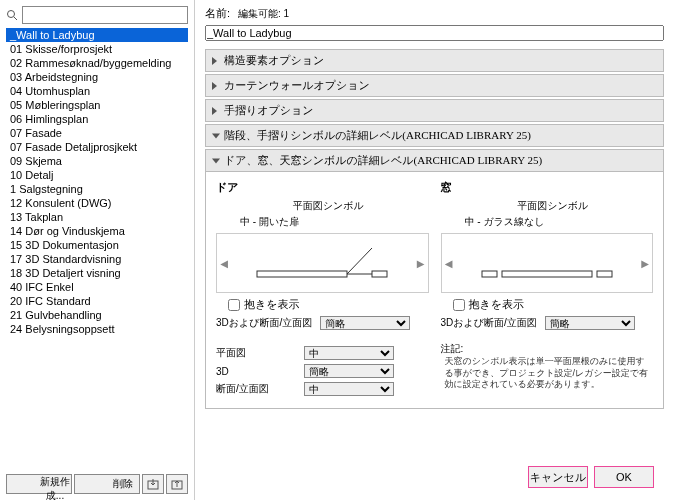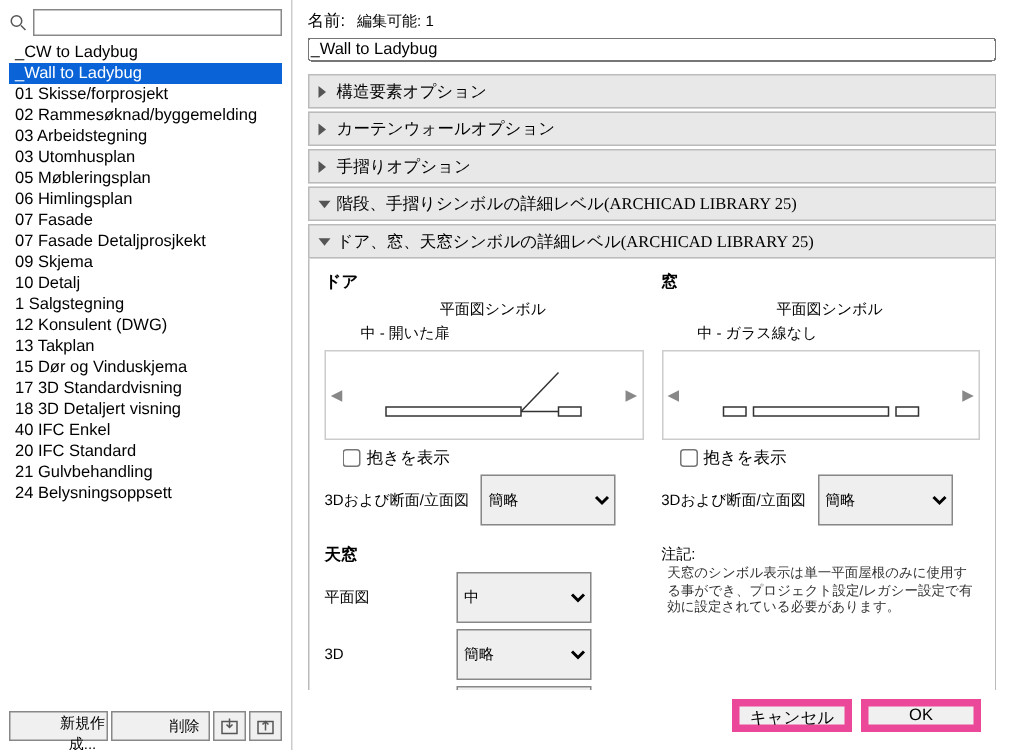--- a/index.html
+++ b/index.html
@@ -28,57 +28,57 @@
 .col-title { font-weight: bold; margin-bottom: 4px; }
 .sub { margin-left: 12px; margin-bottom: 2px; font-size: 10px; text-align: center; }
 .sub2 { margin-left: 24px; margin-bottom: 4px; font-size: 10px; }
 .preview { height: 60px; border: 1px solid #ccc; margin: 4px 0; position: relative; display:flex; align-items:center; justify-content:center; }
 .preview .nav { position:absolute; top:50%; transform:translateY(-50%); width:10px; height:16px; color:#888; cursor:pointer; font-size:10px; display:flex; align-items:center; justify-content:center;}
 .preview .nav.l{left:2px;} .preview .nav.r{right:2px;}
 .check-row { display:flex; align-items:center; gap:4px; margin:4px 0 4px 12px; font-size:10px;}
 .check-row input{width:12px;height:12px;}
 .sel-row { display:flex; align-items:center; gap:8px; margin:4px 0; }
 .sel-row label { flex: 0 0 auto; min-width: 80px; font-size:10px;}
-.sel-row select { flex:0 0 90px; border:1px solid #888; height:34px; font-size:10px; }
+.sel-row select { flex:0 0 90px; border:1px solid #888; height:14px; font-size:10px; }
 .note { font-size: 9px; color:#333; margin-left:4px; line-height:1.3; }
 .footer { display:flex; justify-content:flex-end; gap:6px; padding:6px 10px; }
-.footer button { width:80px; height:22px; border:5px solid #ec4899; background:#f0f0f0; cursor:pointer; }
+.footer button { width:60px; height:22px; border:1px solid #ec4899; background:#f0f0f0; cursor:pointer; }
 svg { display:block; }
 </style>
 </head>
 <body>
 
 <div class="main">
   <div class="left">
     <div class="search-row">
       <span>
         <svg width="12" height="12" viewBox="0 0 12 12">
             <circle cx="5" cy="5" r="3.5" fill="none" stroke="#555"></circle>
             <line x1="8" y1="8" x2="11" y2="11" stroke="#555"></line>
           </svg>
       </span>
       <input type="text" placeholder="" style="">
     </div>
     <div class="list" id="list">
-        <div class="list-item">_CW to Ladybug</div>
         <div class="list-item selected">_Wall to Ladybug</div>
         <div class="list-item">01 Skisse/forprosjekt</div>
         <div class="list-item">02 Rammesøknad/byggemelding</div>
         <div class="list-item">03 Arbeidstegning</div>
-        <div class="list-item">03 Utomhusplan</div>
+        <div class="list-item">04 Utomhusplan</div>
         <div class="list-item">05 Møbleringsplan</div>
         <div class="list-item">06 Himlingsplan</div>
         <div class="list-item">07 Fasade</div>
         <div class="list-item">07 Fasade Detaljprosjkekt</div>
         <div class="list-item">09 Skjema</div>
         <div class="list-item">10 Detalj</div>
         <div class="list-item">1 Salgstegning</div>
         <div class="list-item">12 Konsulent (DWG)</div>
         <div class="list-item">13 Takplan</div>
-        <div class="list-item">15 Dør og Vinduskjema</div>
+        <div class="list-item">14 Dør og Vinduskjema</div>
+        <div class="list-item">15 3D Dokumentasjon</div>
         <div class="list-item">17 3D Standardvisning</div>
         <div class="list-item">18 3D Detaljert visning</div>
         <div class="list-item">40 IFC Enkel</div>
         <div class="list-item">20 IFC Standard</div>
         <div class="list-item">21 Gulvbehandling</div>
         <div class="list-item">24 Belysningsoppsett</div>
       </div>
     <div class="left-buttons">
       <button class="txt">新規作成...</button>
       <button class="txt">削除</button>
@@ -153,21 +153,20 @@
                 <span>抱きを表示</span>
               </div>
         <div class="sel-row">
                 <label>3Dおよび断面/立面図</label>
                 <select><option>簡略</option></select>
               </div>
       </div>
     </div>
     <div class="two-col" style="margin-top:8px;">
       <div class="col">
-        <div class="col-title">天窓</div>
         <div class="sel-row">
                 <label>平面図</label>
                 <select><option>中</option></select>
               </div>
         <div class="sel-row">
                 <label>3D</label>
                 <select><option>簡略</option></select>
               </div>
         <div class="sel-row">
                 <label>断面/立面図</label>

